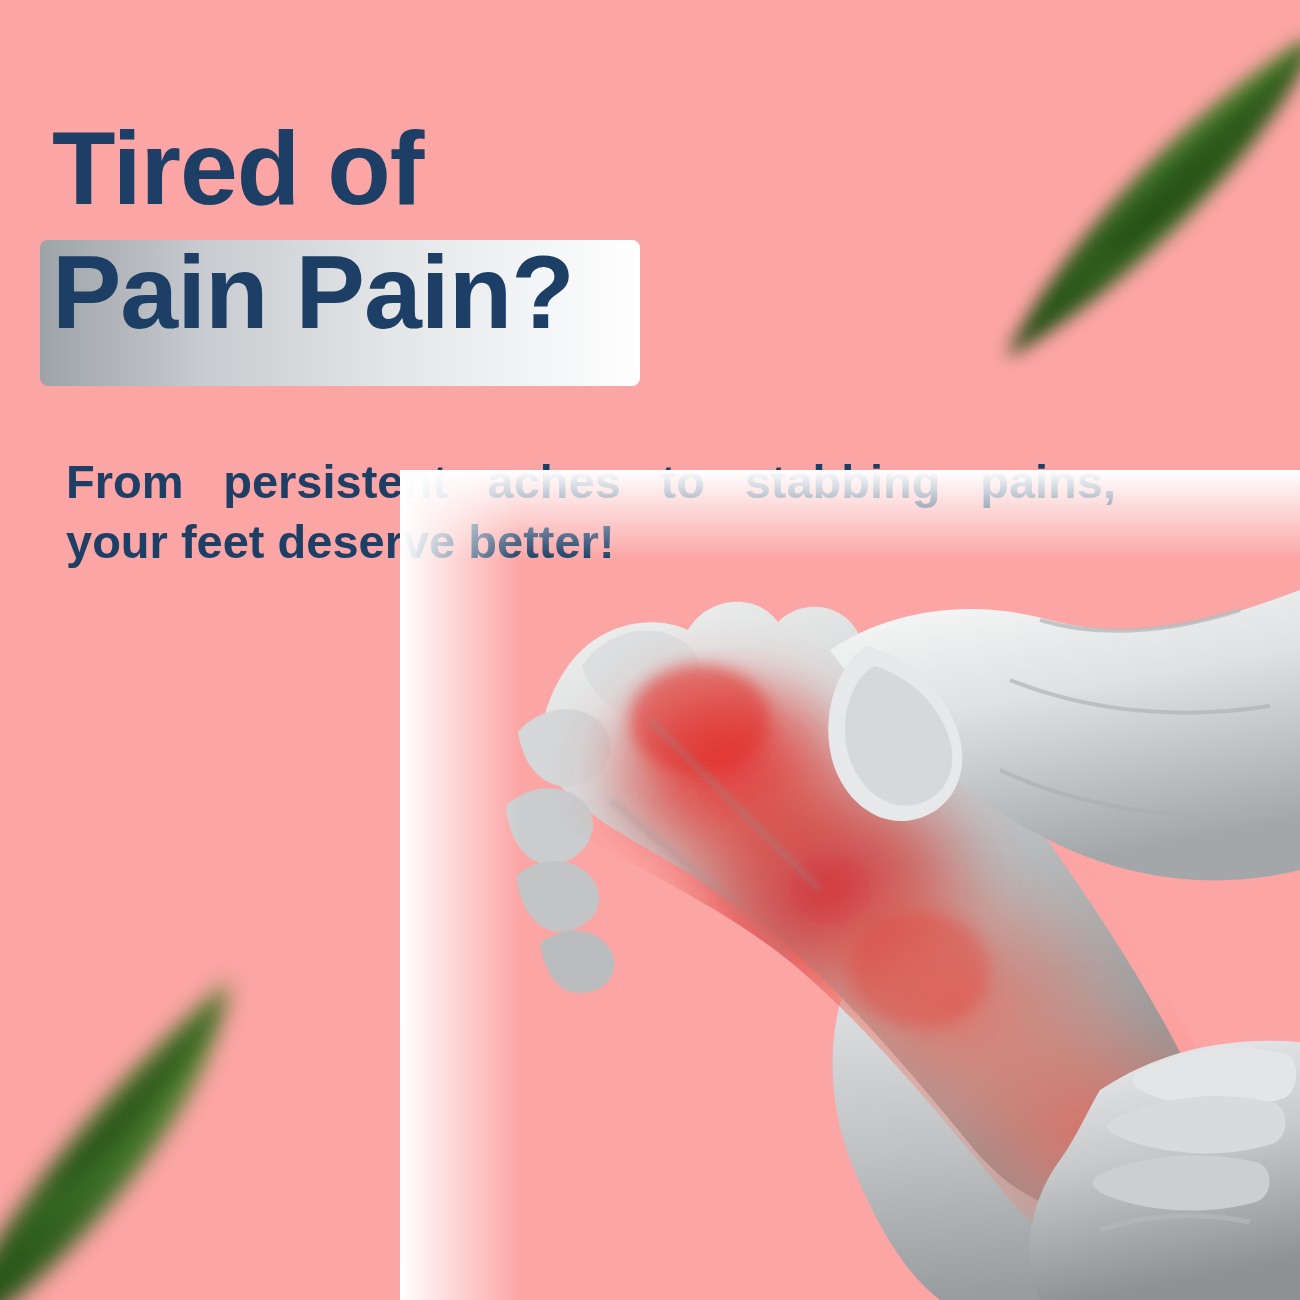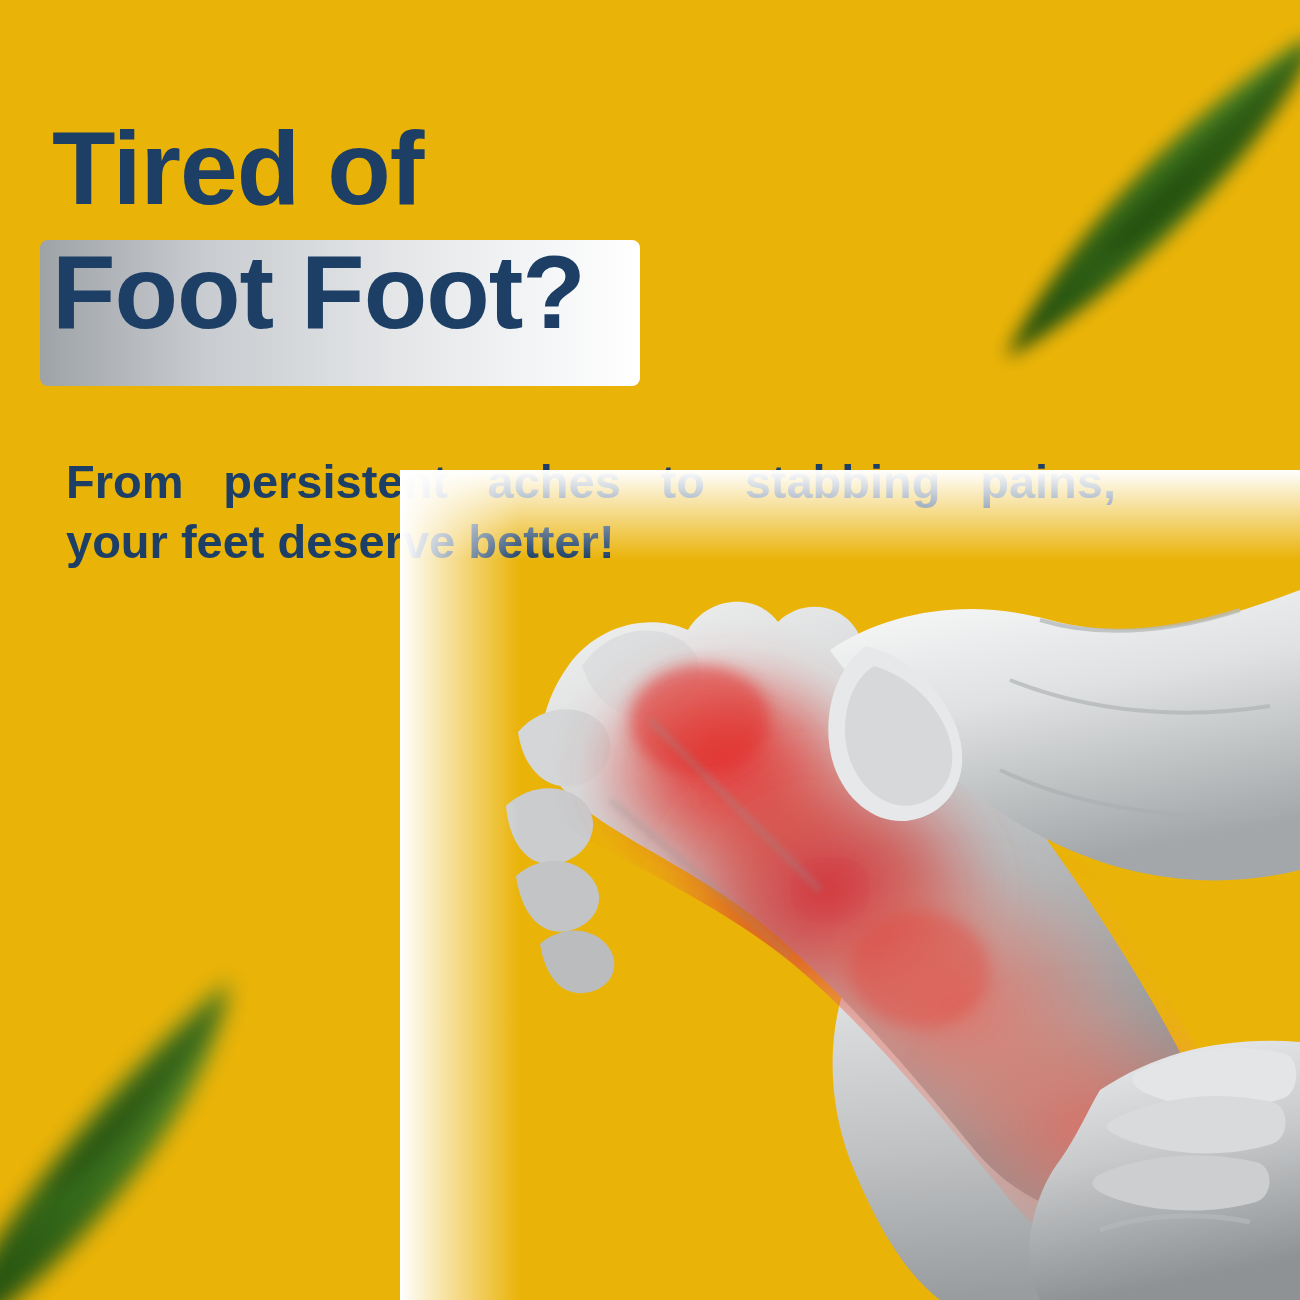--- a/index.html
+++ b/index.html
@@ -10,21 +10,21 @@
   body {
     width: 1300px;
     height: 1300px;
     overflow: hidden;
     font-family: "Liberation Sans", sans-serif;
   }
   #poster {
     position: relative;
     width: 1300px;
     height: 1300px;
-    background: #eab308;
+    background: #fca5a5;
     overflow: hidden;
   }
 
   
   .leaf {
     position: absolute;
     pointer-events: none;
   }
   
   #leaf-tr {
@@ -162,21 +162,21 @@
       </defs>
       <path d="M300 40 C240 90 170 160 110 240 C60 306 26 364 8 410 C70 380 140 316 200 240 C258 168 292 100 300 40 Z" fill="url(#lg2)"></path>
       <path d="M296 52 C236 106 166 180 112 254 C142 246 186 208 228 156 C266 110 290 78 296 52 Z" fill="#0d3206" opacity="0.5"></path>
     </svg>
   </div>
 
   <div id="headline">
     <div class="hl-line" id="hl-line1">Tired of</div>
     <div id="hl-line2-wrap">
       <div id="hl-highlight"></div>
-      <div class="hl-line" id="hl-line2">Foot Foot?</div>
+      <div class="hl-line" id="hl-line2">Pain Pain?</div>
     </div>
   </div>
 
   <div id="subtitle">
     <span id="sub-line1">From persistent aches to stabbing pains,</span>
     <span id="sub-line2">your feet deserve better!</span>
   </div>
 
   <div id="photo">
     <svg width="900" height="830" viewBox="0 0 900 830" xmlns="http://www.w3.org/2000/svg">

